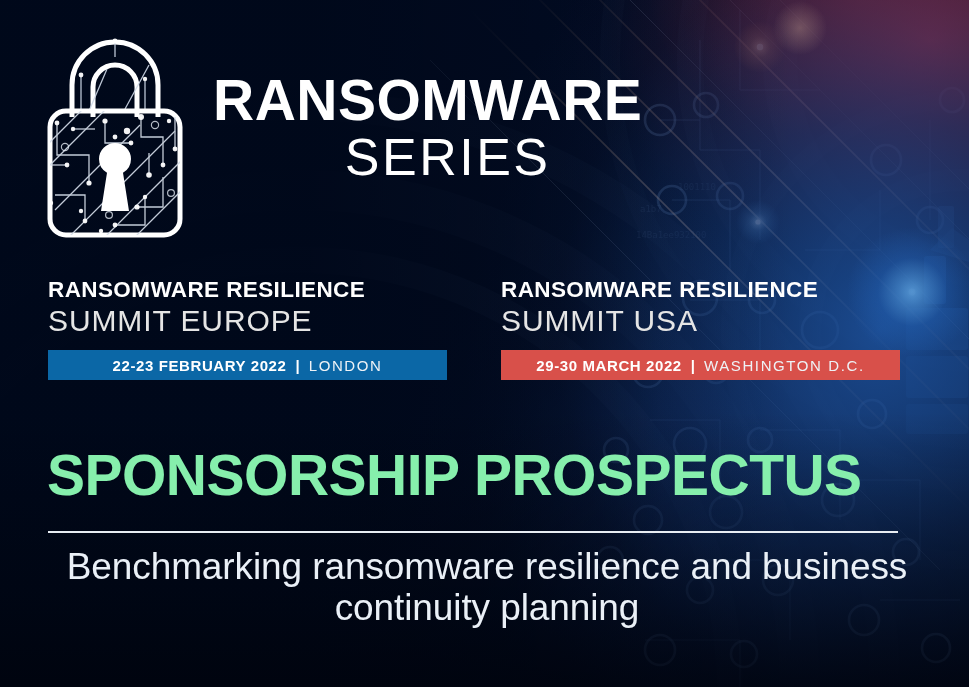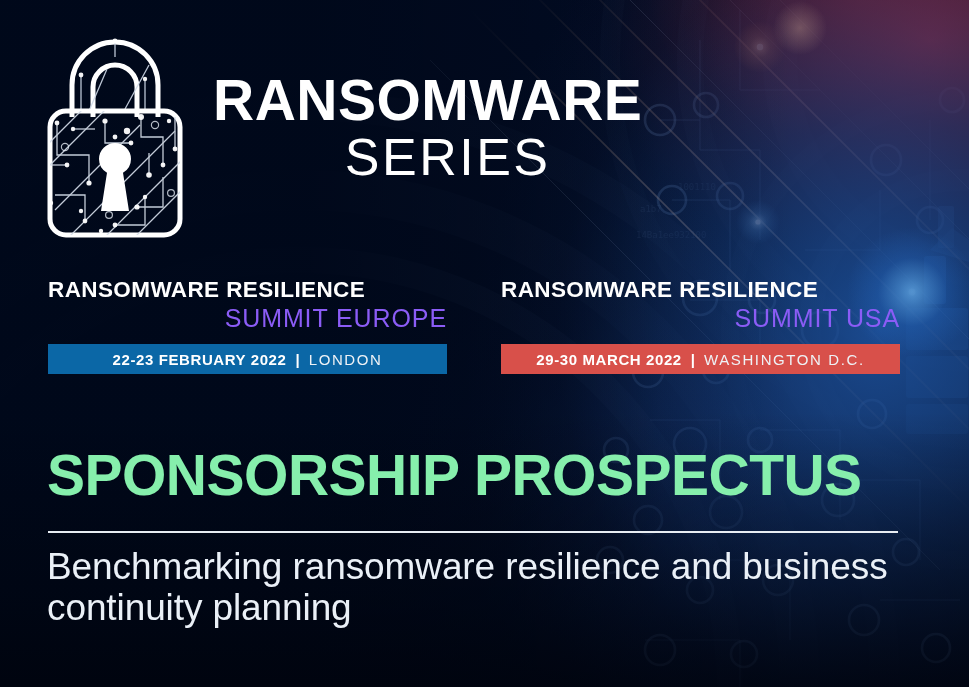--- a/index.html
+++ b/index.html
@@ -105,28 +105,27 @@
   .event:last-child { margin-right: 0; }
   .ev-name {
     color: #ffffff;
     font-size: 22.5px;
     font-weight: 700;
     letter-spacing: 0.4px;
     line-height: 1.12;
     white-space: nowrap;
   }
   .ev-sub {
-    color: #8b5cf6;
-    font-size: 25px;
+    color: #e5e5e5;
+    font-size: 30px;
     font-weight: 300;
     letter-spacing: 0.9px;
     line-height: 1.2;
     margin-top: 1px;
     white-space: nowrap;
-    text-align: right;
   }
   .ev-badge {
     margin-top: 11px;
     height: 30px;
     display: flex;
     align-items: center;
     justify-content: center;
     white-space: nowrap;
   }
   .ev-badge .bdate {
@@ -173,20 +172,21 @@
   .subhead {
     position: absolute;
     left: 47px;
     top: 546px;
     width: 880px;
     color: #eaf0f7;
     font-size: 37px;
     font-weight: 300;
     line-height: 1.12;
     letter-spacing: -0.1px;
+    text-align: center;
   }
 </style>
 </head>
 <body>
 
 <div id="poster">
 
   <div class="bg-layer bg-base"></div>
 
   <svg class="bg-layer bg-svg" viewBox="0 0 969 687" preserveAspectRatio="none">

